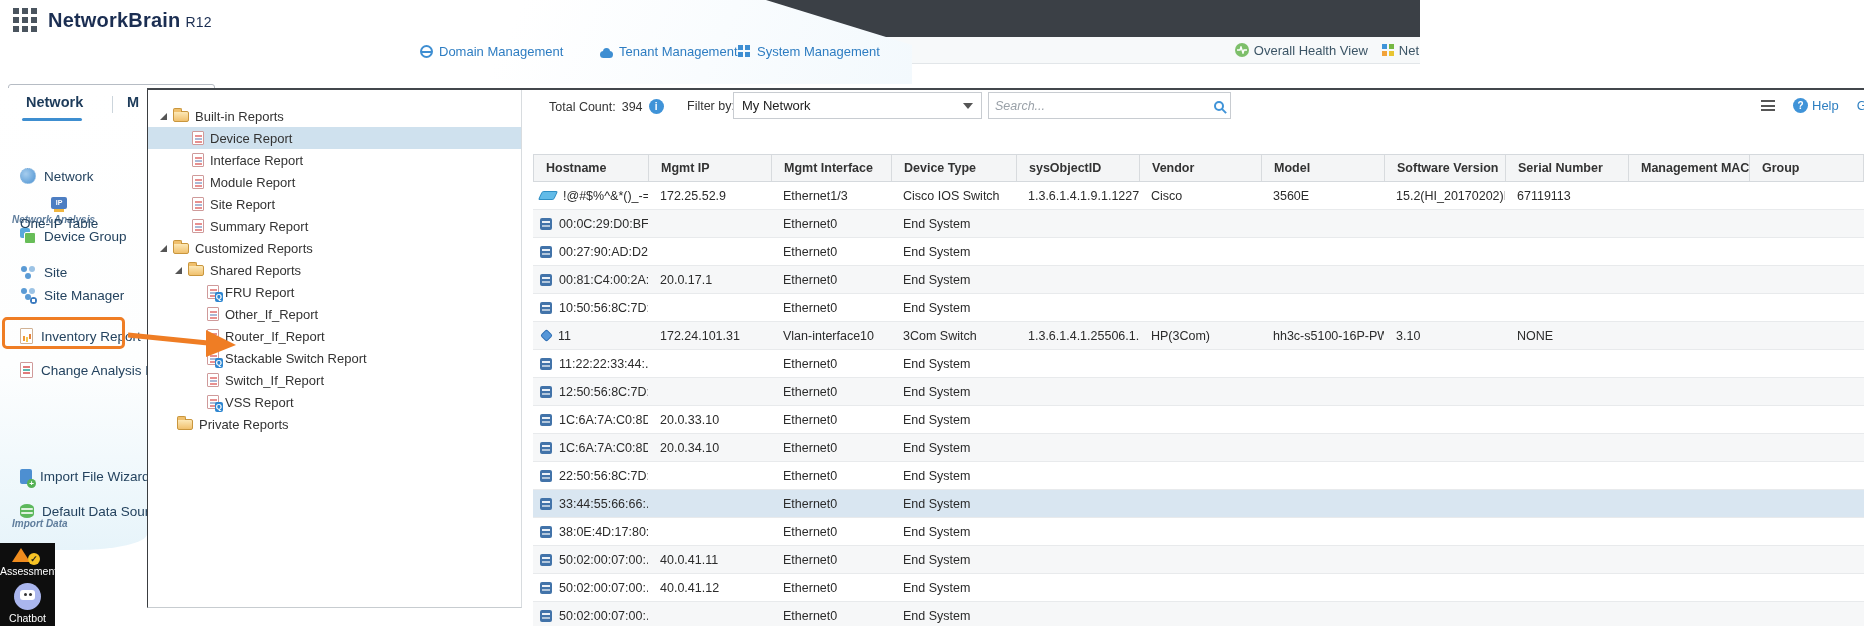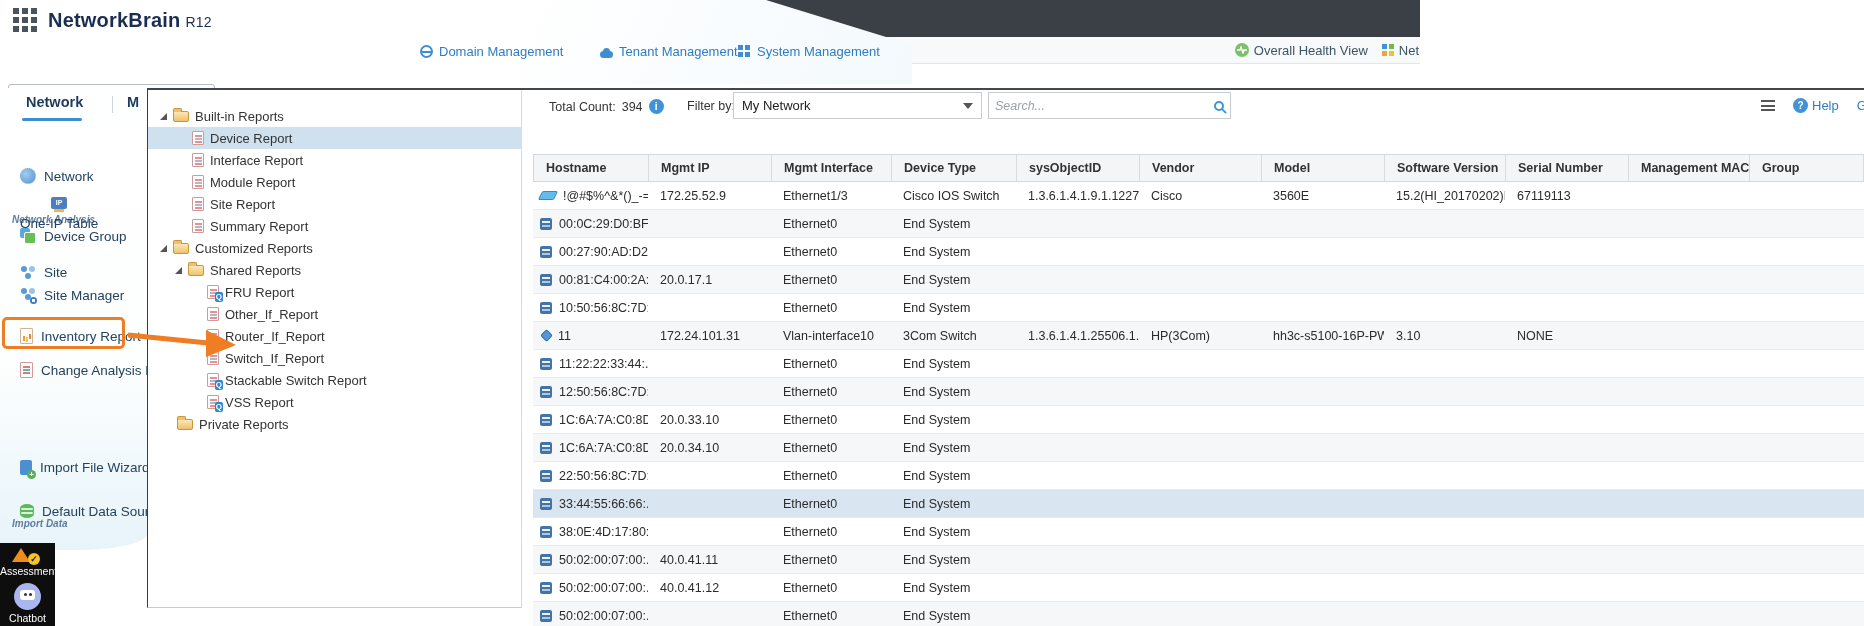--- a/index.html
+++ b/index.html
@@ -237,27 +237,27 @@
           <span class="rpt"></span>
           <span>Other_If_Report</span>
         </div>
         <div class="tree-row" style="padding-left: 42px;">
           <span class="caret-slot"></span>
           <span class="rpt"></span>
           <span>Router_If_Report</span>
         </div>
         <div class="tree-row" style="padding-left: 42px;">
           <span class="caret-slot"></span>
-          <span class="rpt"></span>
-          <span>Switch_If_Report</span>
-        </div>
-        <div class="tree-row" style="padding-left: 42px;">
-          <span class="caret-slot"></span>
           <span class="rpt q"></span>
           <span>Stackable Switch Report</span>
+        </div>
+        <div class="tree-row" style="padding-left: 42px;">
+          <span class="caret-slot"></span>
+          <span class="rpt"></span>
+          <span>Switch_If_Report</span>
         </div>
         <div class="tree-row" style="padding-left: 42px;">
           <span class="caret-slot"></span>
           <span class="rpt q"></span>
           <span>VSS Report</span>
         </div>
         <div class="tree-row" style="padding-left: 12px;">
           <span class="caret-slot"></span>
           <span class="folder"></span>
           <span>Private Reports</span>
@@ -625,21 +625,21 @@
           <span class="ic ic-sitemgr"></span>
           <span>Site Manager</span>
         </span><span class="side-item" style="top: 237px;">
           <span class="ic ic-page ic-invreport"></span>
           <span>Inventory Report</span>
         </span><span class="side-item" style="top: 271px;">
           <span class="ic ic-page ic-change"></span>
           <span>Change Analysis Re</span>
         </span></span>
     <span class="section-title" style="top:430px">Import Data</span>
-    <span id="side-items-1"><span class="side-item" style="top: 368px;">
+    <span id="side-items-1"><span class="side-item" style="top: 377px;">
           <span class="ic ic-import"></span>
           <span>Import File Wizard</span>
         </span><span class="side-item" style="top: 412px;">
           <span class="ic ic-dbsource"></span>
           <span>Default Data Sourc</span>
         </span></span>
   </div>
 
   <div class="dock">
     <span class="dock-warn"></span>

